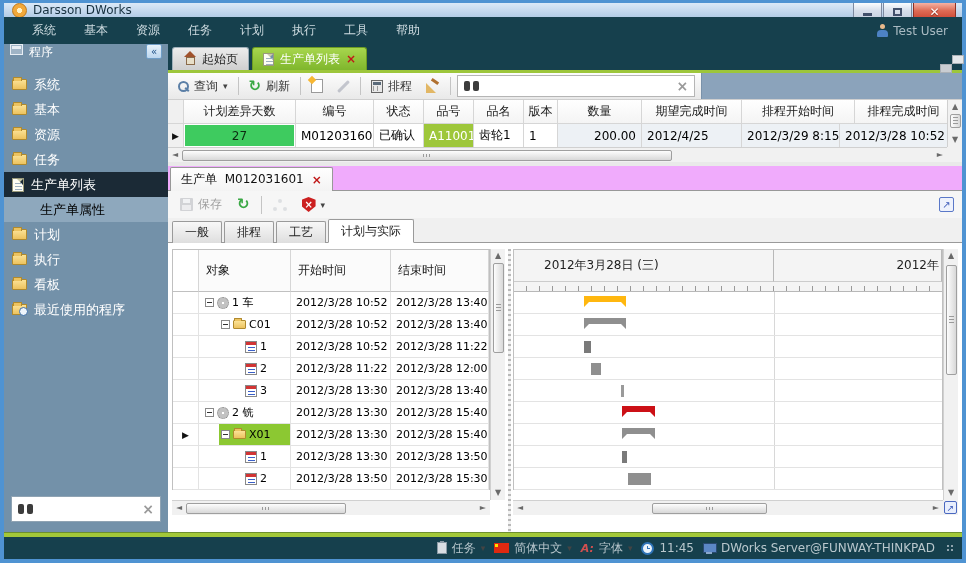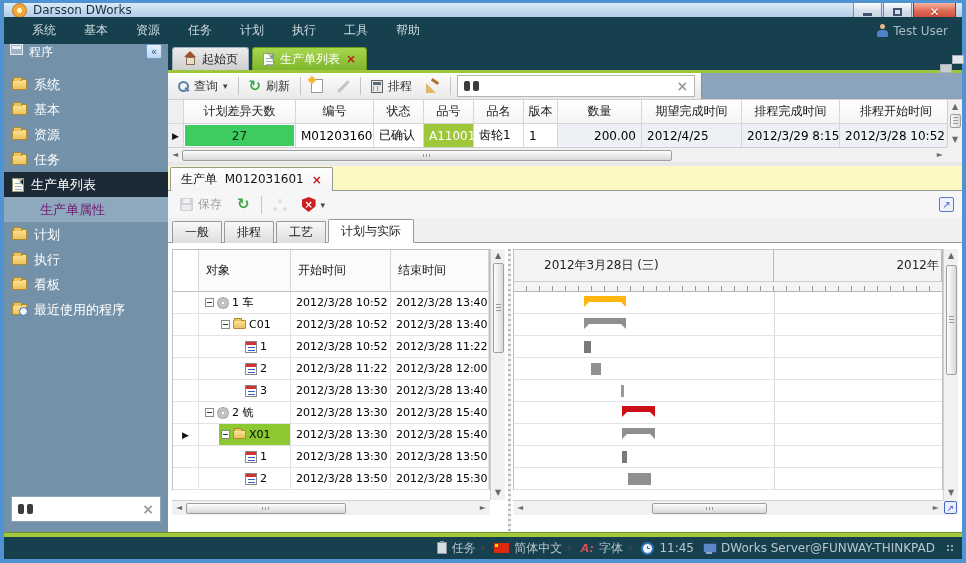--- a/index.html
+++ b/index.html
@@ -33,21 +33,21 @@
 
   
   .sidebar { width:164px; flex:none; background:#7391a9; display:flex; flex-direction:column; color:#fff; }
   .side-header { height:28px; display:flex; padding:0 6px; gap:6px; }
   .ic-program { width:13px; height:11px; border:1px solid #e8eef4; background:#9fb4c6; position:relative; }
   .ic-program::before { content:""; position:absolute; top:1px; left:1px; right:1px; height:3px; background:#e8eef4; }
   .collapse-btn { margin-left:auto; width:16px; height:15px; background:linear-gradient(#e7f2fb,#bcd6ee); border:1px solid #6f9dc6; border-radius:2px; color:#1c4f86; font-size:10px; line-height:13px; text-align:center; }
   .side-list { flex:1; overflow:hidden; }
   .side-item { height:25px; display:flex; align-items:center; gap:7px; padding:0 8px; font-size:13px; }
   .side-item.selected { background:#1b2a36; }
-  .side-item.highlight { background:#8ea8bd; color:#701a75; padding-left:36px;font-family:Liberation Mono, monospace; }
+  .side-item.highlight { background:#8ea8bd; color:#000000; padding-left:36px;font-family:Liberation Mono, monospace; }
   .ic-folder { width:15px; height:11px; background:linear-gradient(#fbe296,#edc35f); border:1px solid #b08a2e; border-radius:1px; position:relative; flex:none; }
   .ic-folder::before { content:""; position:absolute; top:-3px; left:0; width:7px; height:3px; background:#edc35f; border:1px solid #b08a2e; border-bottom:none; border-radius:1px 1px 0 0; }
   .ic-folder-clock { width:15px; height:11px; background:linear-gradient(#fbe296,#edc35f); border:1px solid #b08a2e; position:relative; flex:none; }
   .ic-folder-clock::before { content:""; position:absolute; top:-3px; left:0; width:7px; height:3px; background:#edc35f; border:1px solid #b08a2e; border-bottom:none; }
   .ic-folder-clock::after { content:""; position:absolute; right:-2px; bottom:-2px; width:7px; height:7px; border-radius:50%; background:#eef4fa; border:1px solid #3c6ea8; }
   .ic-document { width:12px; height:14px; background:#fdfdf4; border:1px solid #9a9a7a; position:relative; flex:none; }
   .ic-document::before { content:""; position:absolute; top:0; right:0; border:3px solid; border-color:#c9c9a8 #7391a9 transparent transparent; }
   .side-item.selected .ic-document::before { border-color:#c9c9a8 #1b2a36 transparent transparent; }
   .ic-document::after { content:""; position:absolute; left:2px; top:4px; width:7px; height:1px; background:#9db0c0; box-shadow:0 3px 0 #9db0c0, 0 6px 0 #9db0c0; }
   .side-search-wrap { padding:6px 7px 10px; }
@@ -122,21 +122,21 @@
   .sb-thumb-h { height:11px; background:linear-gradient(#fdfdfd,#d8d8d8); border:1px solid #9f9f9f; border-radius:2px; position:relative; }
   .sb-thumb-v { width:11px; background:linear-gradient(90deg,#fdfdfd,#d8d8d8); border:1px solid #9f9f9f; border-radius:2px; position:relative; }
   .sb-thumb-h::after { content:""; position:absolute; top:3px; bottom:3px; left:50%; width:8px; margin-left:-4px;
       background:repeating-linear-gradient(to right,#9a9a9a 0 1px,transparent 1px 3px); }
   .sb-thumb-v::after { content:""; position:absolute; left:2px; right:2px; top:50%; height:8px; margin-top:-4px;
       background:repeating-linear-gradient(to bottom,#9a9a9a 0 1px,transparent 1px 3px); }
   .sb-corner { position:absolute; right:0; bottom:0; width:15px; height:15px; background:#f1f1f1; }
 
   
   .docpanel { flex:1; display:flex; flex-direction:column; min-height:0; background:#f0f0f0; }
-  .doc-tabstrip { height:25px; background:#fef9c3; border-bottom:1px solid #989898; display:flex; align-items:flex-end; padding-left:2px; flex:none; }
+  .doc-tabstrip { height:25px; background:#f0abfc; border-bottom:1px solid #989898; display:flex; align-items:flex-end; padding-left:2px; flex:none; }
   .doc-tab { height:24px; background:linear-gradient(#ffffff,#f3f3f3); border:1px solid #989898; border-bottom:none; border-radius:2px 2px 0 0; display:flex; align-items:center; gap:8px; padding:0 10px; margin-bottom:-1px; font-size:12px; color:#111; }
   .doc-toolbar { height:27px; background:#f6f6f6; display:flex; align-items:center; padding:0 8px; gap:7px; flex:none; }
   .ic-floppy { width:13px; height:13px; background:#a8aab0; border-radius:1px; position:relative; }
   .ic-floppy::before { content:""; position:absolute; top:1px; left:3px; width:7px; height:4px; background:#eceef2; }
   .ic-floppy::after { content:""; position:absolute; bottom:1px; left:2px; width:9px; height:5px; background:#e0e2e6; }
   .ic-orglink { width:14px; height:12px; position:relative; }
   .ic-orglink::before { content:""; position:absolute; top:0; left:5px; width:4px; height:4px; background:#c0c4cc; border-radius:50%; }
   .ic-orglink::after { content:""; position:absolute; bottom:0; left:0; width:4px; height:4px; background:#c0c4cc; border-radius:50%; box-shadow:10px 0 0 #c0c4cc; }
   .ic-shield { width:14px; height:15px; background:#cc2020; clip-path:polygon(50% 0,100% 18%,100% 62%,50% 100%,0 62%,0 18%); display:flex; align-items:center; justify-content:center; color:#fff; font-size:10px; font-weight:bold; }
   .doc-export { margin-left:auto; }
@@ -360,22 +360,22 @@
           <div class="g-row" id="grid-head">
               <div class="g-cell g-head g-sel"></div>
               <div class="g-cell g-head" style="width: 112px;">计划差异天数</div>
               <div class="g-cell g-head" style="width: 78px;">编号</div>
               <div class="g-cell g-head" style="width: 50px;">状态</div>
               <div class="g-cell g-head" style="width: 50px;">品号</div>
               <div class="g-cell g-head" style="width: 50px;">品名</div>
               <div class="g-cell g-head" style="width: 34px;">版本</div>
               <div class="g-cell g-head" style="width: 84px;">数量</div>
               <div class="g-cell g-head" style="width: 100px;">期望完成时间</div>
+              <div class="g-cell g-head" style="width: 104px; flex: 1 1 0%;">排程开始时间</div>
               <div class="g-cell g-head" style="width: 98px;">排程完成时间</div>
-              <div class="g-cell g-head" style="width: 104px; flex: 1 1 0%;">排程开始时间</div>
             </div>
           <div class="g-row" id="grid-row">
               <div class="g-cell g-sel">
                 <span class="row-arrow">▶</span>
               </div>
               <div class="g-cell" style="width: 112px; padding: 0px;">
                 <div class="cell-greenwrap">27</div>
               </div>
               <div class="g-cell" style="width: 78px;">M012031601</div>
               <div class="g-cell" style="width: 50px;">已确认</div>

